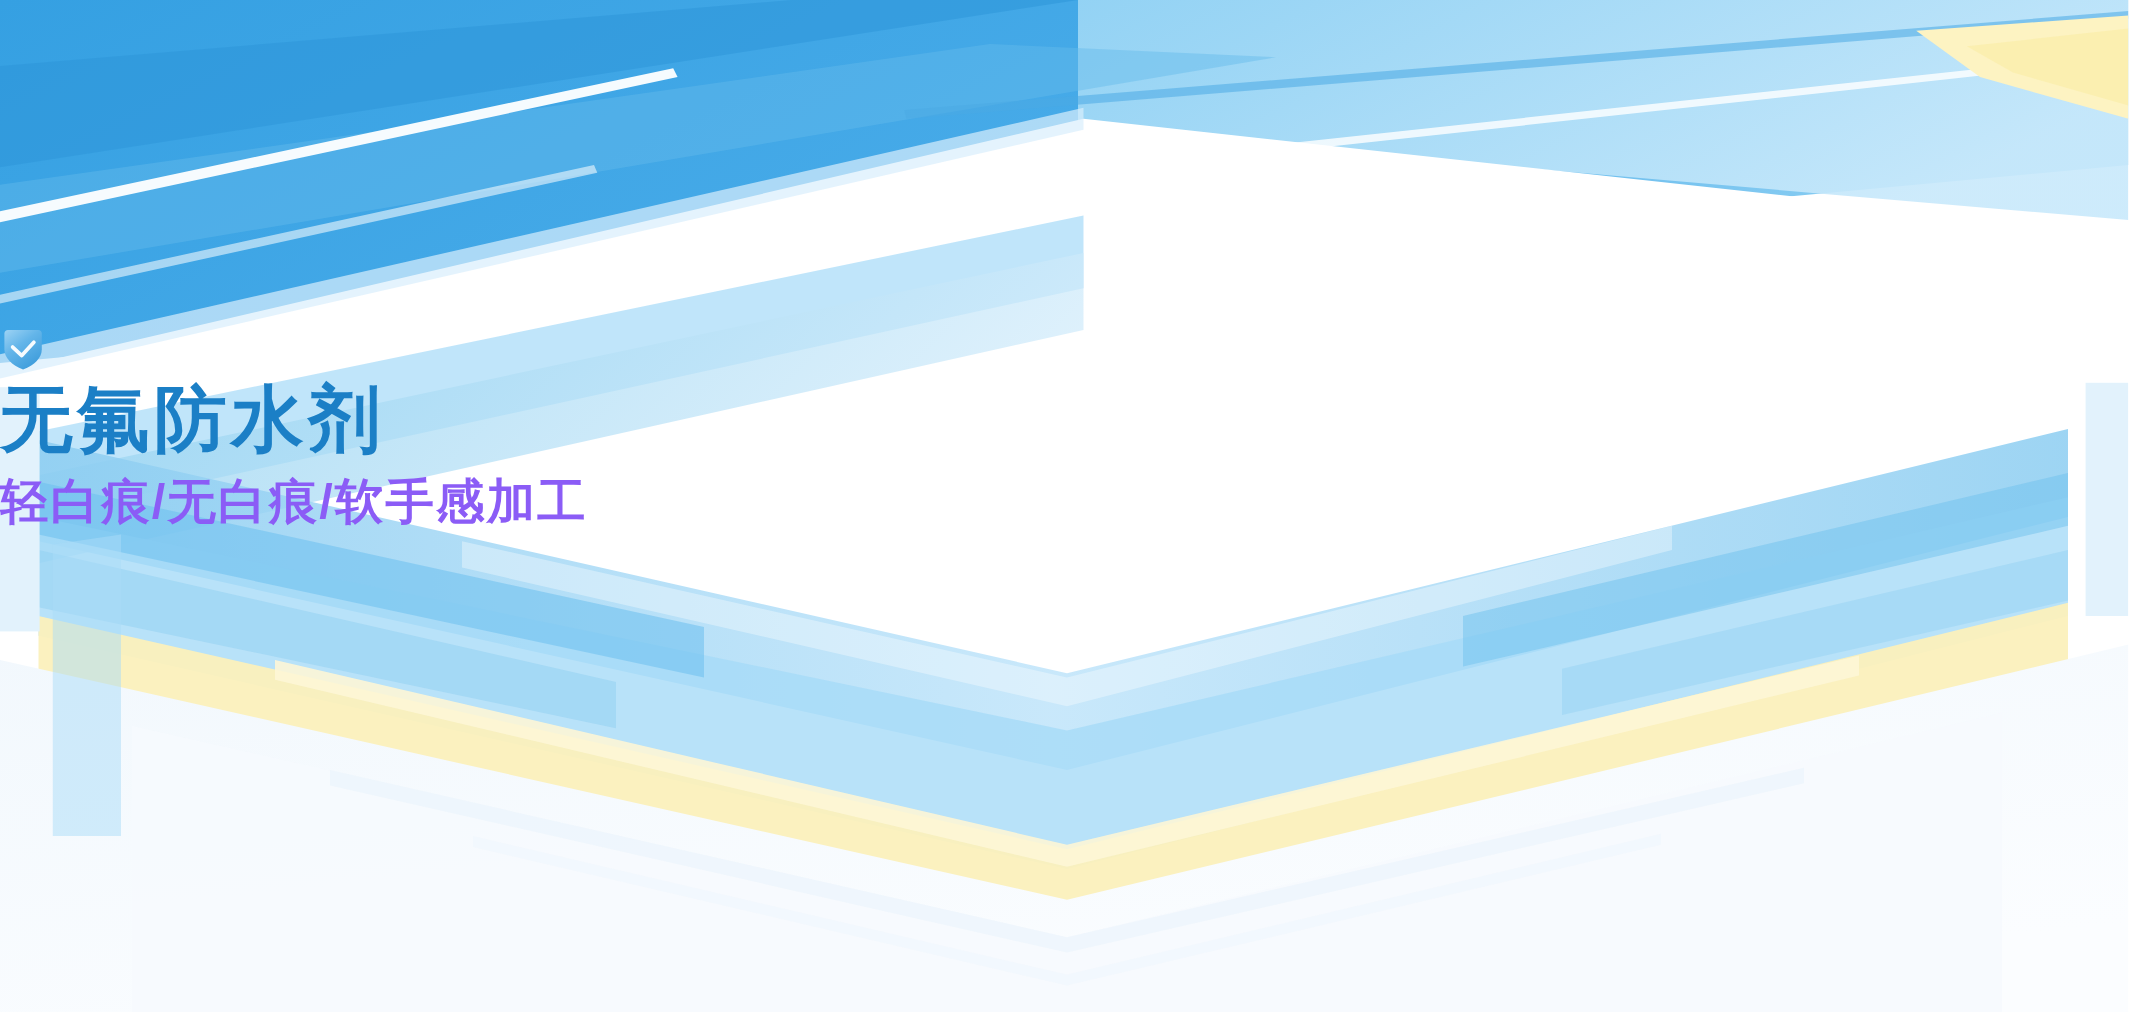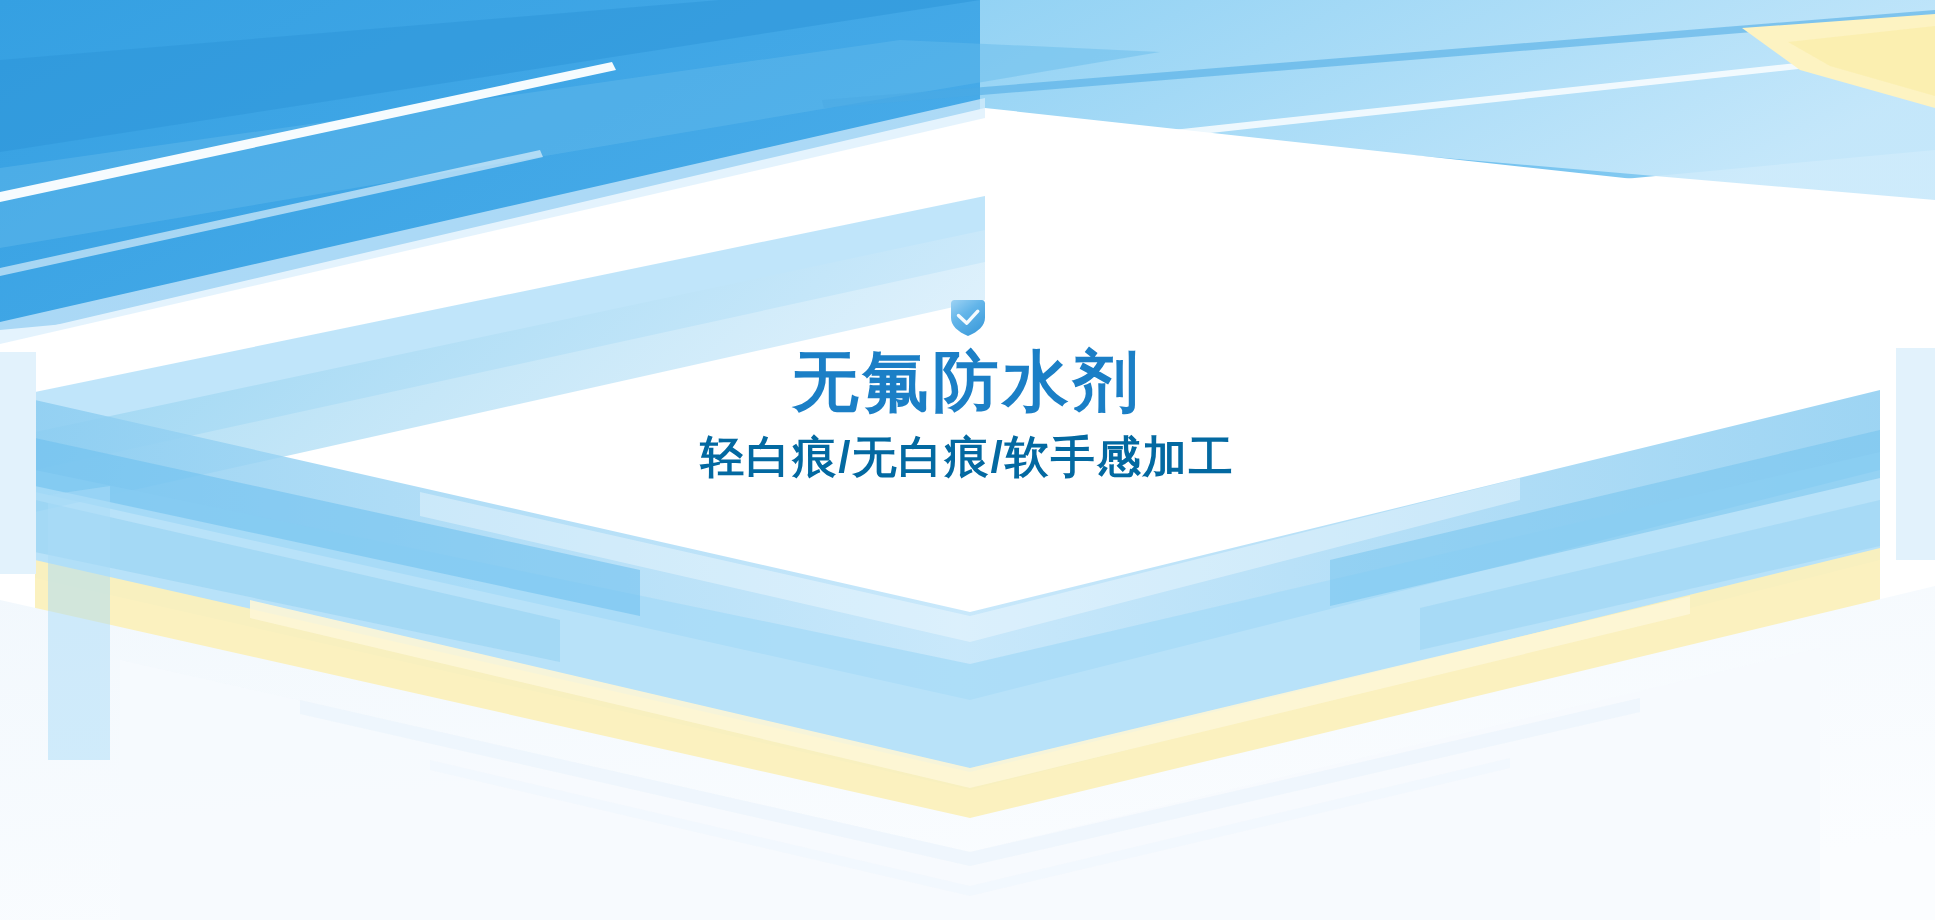--- a/index.html
+++ b/index.html
@@ -21,21 +21,21 @@
     left:0;top:0;
     width:1935px;height:920px;
     display:block;
   }
   #content{
     position:absolute;
     left:0;top:0;
     width:1935px;height:920px;
     display:flex;
     flex-direction:column;
-    align-items:center;
+    align-items:flex-start;
     justify-content:flex-start;
   }
   #shield-wrap{
     margin-top:298px;
     width:42px;height:40px;
     display:flex;align-items:center;justify-content:center;
   }
   #shield-wrap svg{display:block;width:42px;height:40px;}
   #title{
     margin-top:8px;
@@ -160,16 +160,16 @@
 
     <div id="shield-wrap">
       <svg viewBox="0 0 42 40" xmlns="http://www.w3.org/2000/svg" aria-hidden="true">
         <path d="M4 5.2 C4 3.3 5.4 2 7.2 2 L34.8 2 C36.6 2 38 3.3 38 5.2 L38 19.5 C38 27.6 31.4 33.6 21 38 C10.6 33.6 4 27.6 4 19.5 Z" fill="url(#gShield)"></path>
         <path d="M11.5 17.5 L19.8 25.2 L30.8 13.2" fill="none" stroke="#ffffff" stroke-width="3.4" stroke-linecap="round" stroke-linejoin="round" opacity="0.95"></path>
       </svg>
     </div>
 
     <div id="title" style="color:#1b7fc6;">无氟防水剂</div>
 
-    <div id="subtitle" style="color:#0369a1;">轻白痕/无白痕/软手感加工</div>
+    <div id="subtitle" style="color:#8b5cf6;">轻白痕/无白痕/软手感加工</div>
 
   </div>
 </div>
 
 </body></html>

